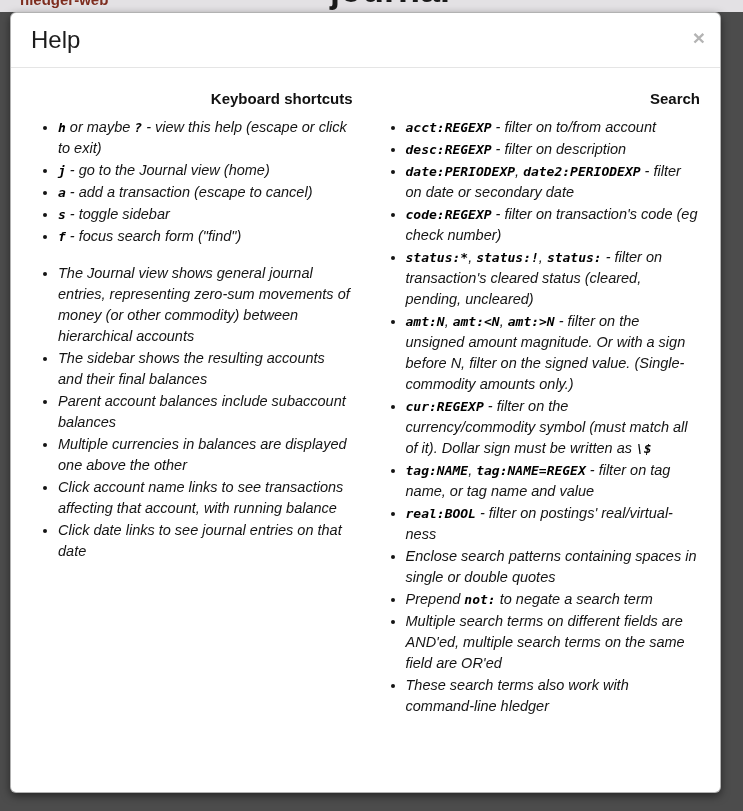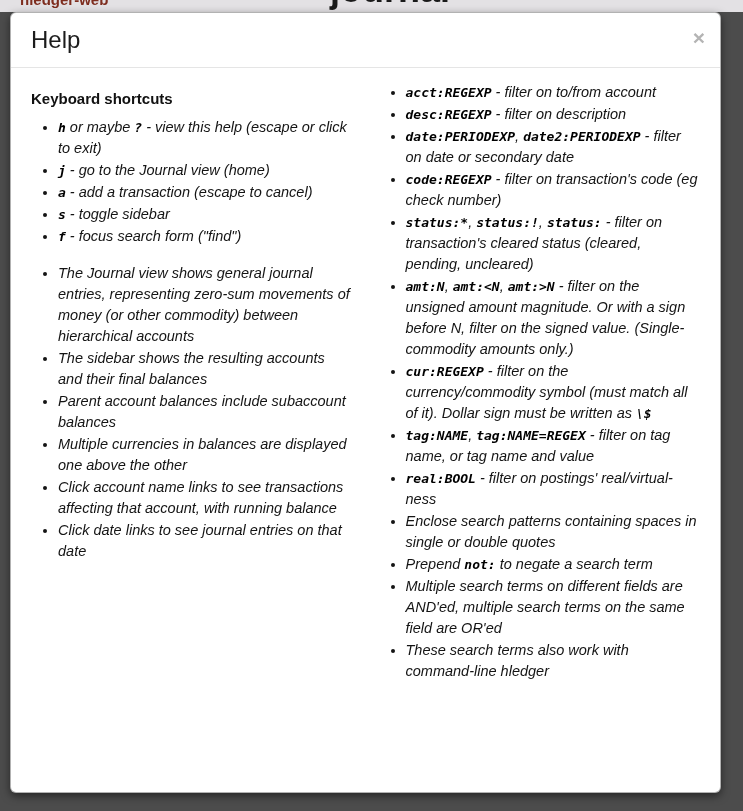--- a/index.html
+++ b/index.html
@@ -59,20 +59,21 @@
     padding:14px 20px 10px 20px;
     display:flex;
     gap:26px;
   }
   .col{flex:1 1 50%;min-width:0;}
   .section-heading{
     margin:8px 0 10px 0;
     font-size:15px;
     font-weight:bold;
     color:#111;
+    text-align:right;
   }
   ul.help-list{
     margin:0 0 16px 0;
     padding:0 0 0 27px;
   }
   ul.help-list li{
     font-size:14.5px;
     line-height:1.45;
     color:#141414;
     margin:0 0 1px 0;
@@ -112,20 +113,21 @@
       <ul class="help-list">
           <li>The Journal view shows general journal entries, representing zero-sum movements of money (or other commodity) between hierarchical accounts</li>
           <li>The sidebar shows the resulting accounts and their final balances</li>
           <li>Parent account balances include subaccount balances</li>
           <li>Multiple currencies in balances are displayed one above the other</li>
           <li>Click account name links to see transactions affecting that account, with running balance</li>
           <li>Click date links to see journal entries on that date</li>
         </ul>
     </div>
     <div class="col">
+      <h2 class="section-heading">Search</h2>
       <ul class="help-list">
           <li><code>acct:REGEXP</code> - filter on to/from account</li>
           <li><code>desc:REGEXP</code> - filter on description</li>
           <li><code>date:PERIODEXP</code>, <code>date2:PERIODEXP</code> - filter on date or secondary date</li>
           <li><code>code:REGEXP</code> - filter on transaction's code (eg check number)</li>
           <li><code>status:*</code>, <code>status:!</code>, <code>status:</code> - filter on transaction's cleared status (cleared, pending, uncleared)</li>
           <li><code>amt:N</code>, <code>amt:&lt;N</code>, <code>amt:&gt;N</code> - filter on the unsigned amount magnitude. Or with a sign before N, filter on the signed value. (Single-commodity amounts only.)</li>
           <li><code>cur:REGEXP</code> - filter on the currency/commodity symbol (must match all of it). Dollar sign must be written as <code>\$</code></li>
           <li><code>tag:NAME</code>, <code>tag:NAME=REGEX</code> - filter on tag name, or tag name and value</li>
           <li><code>real:BOOL</code> - filter on postings' real/virtual-ness</li>

